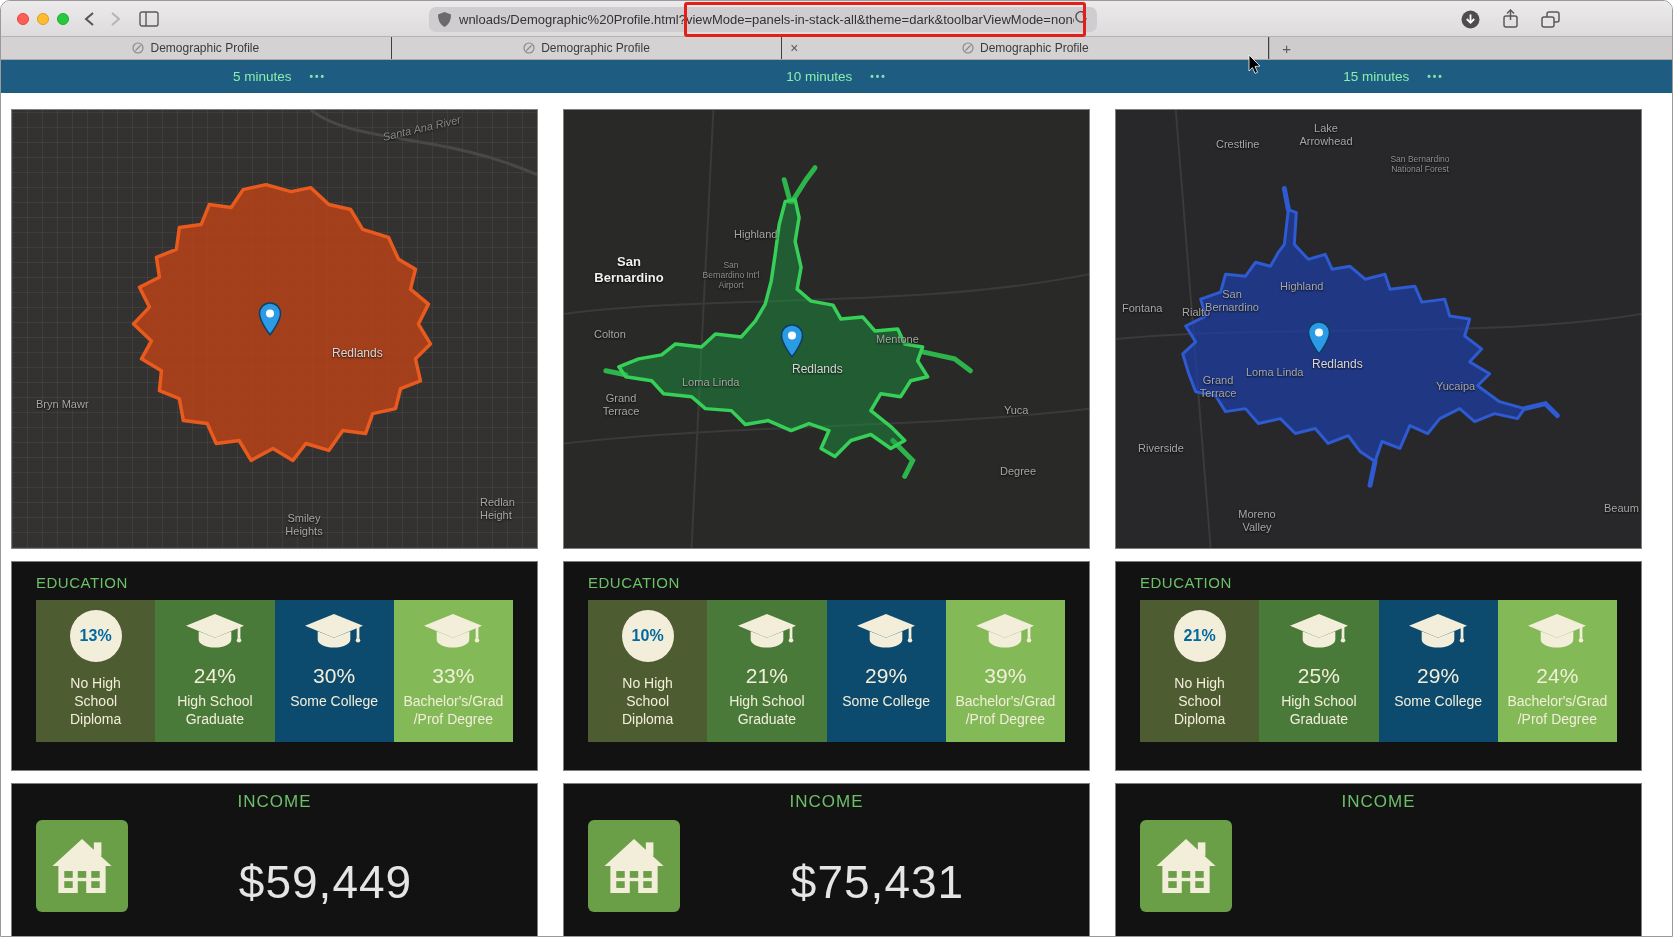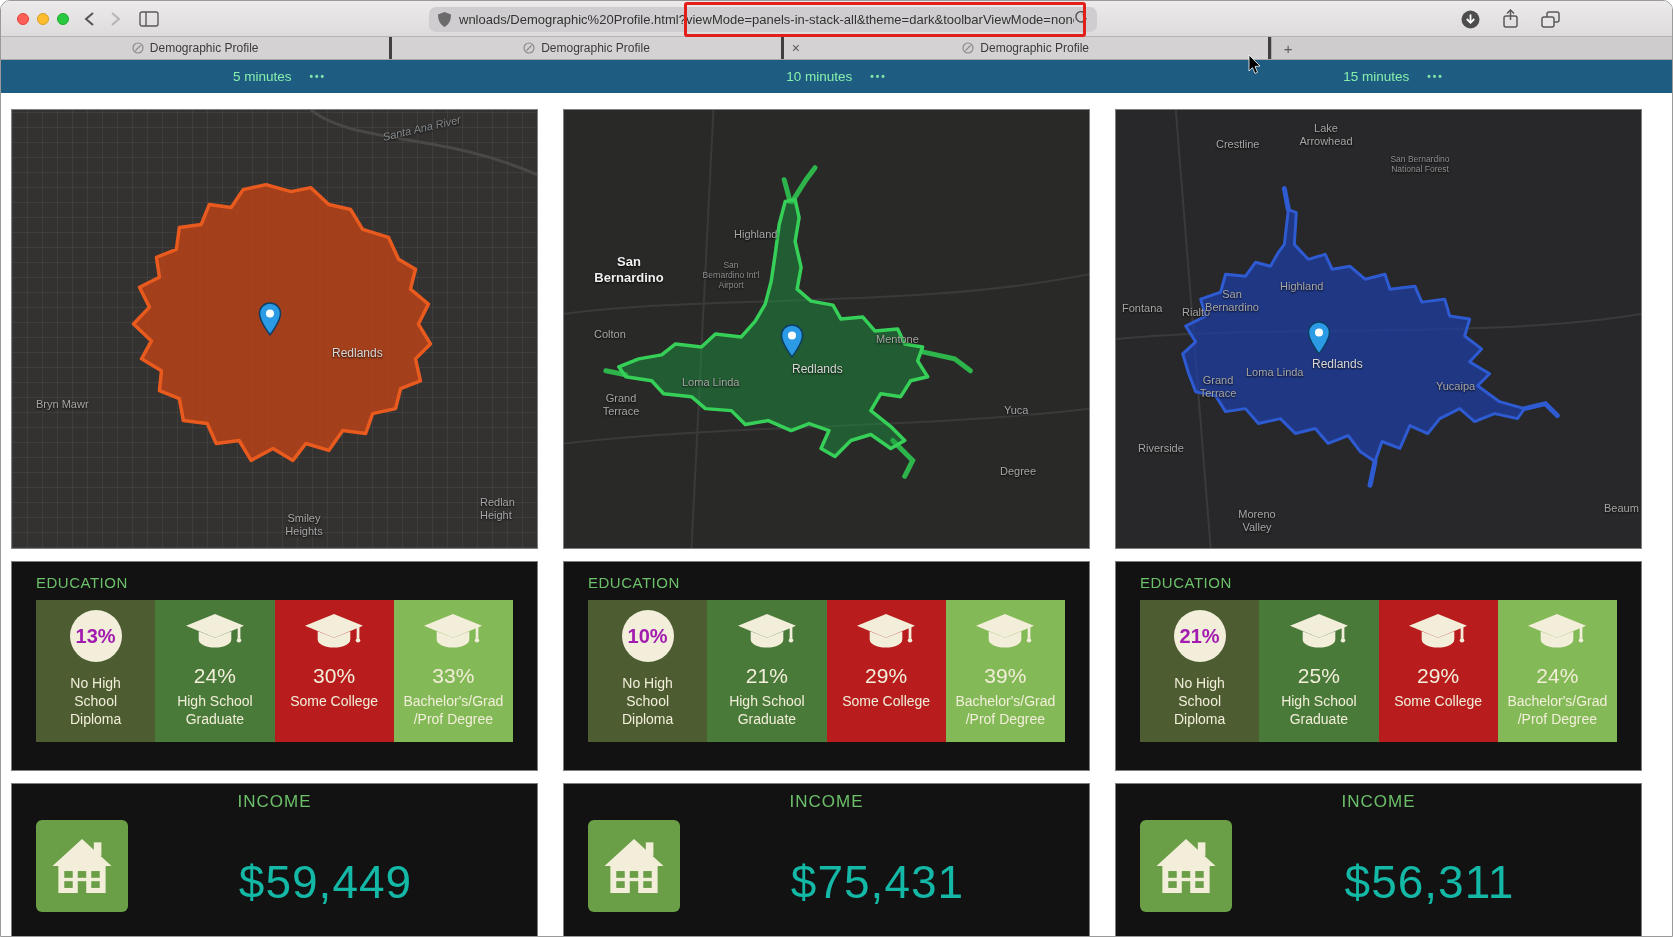--- a/index.html
+++ b/index.html
@@ -20,21 +20,21 @@
   .urlfield { position:absolute; left:428px; top:6px; width:668px; height:25px; background:#cfcdcf;
               border-radius:7px; display:flex; align-items:center; padding:0 9px; overflow:hidden; }
   .urltext { font-size:13px; color:#333; white-space:nowrap; overflow:hidden; margin-left:8px; flex:1; }
   .reload { margin-left:auto; flex:none; }
   .red-annotation { position:absolute; left:683px; top:1px; width:402px; height:35px;
                     border:3px solid #e31f1a; border-radius:3px; z-index:60; pointer-events:none; }
   .chrome-right { position:absolute; right:112px; top:8px; display:flex; gap:22px; align-items:center; }
 
   
   .tabbar { height:23px; background:#c9c7c8; display:flex; border-bottom:1px solid #a9a7a8; }
-  .tab { background:#d4d2d3; border-right:3px solid #404040; flex:1 1 0; display:flex; align-items:center;
+  .tab { background:#d4d2d3; border-right:1px solid #404040; flex:1 1 0; display:flex; align-items:center;
          justify-content:center; gap:6px; font-size:12px; color:#3c3c3c; position:relative; min-width:0; }
   .tab.third { flex:0 0 487px; }
   .tab-close { position:absolute; left:8px; top:2px; font-size:14px; color:#5a5a5a; line-height:18px; }
   .plus-zone { flex:1; background:#cecccd; display:flex; align-items:center; padding-left:12px;
                color:#5a5a5a; font-size:15px; }
 
   
   .timebar { height:33px; background:#1f5c82; display:flex; color:#86efac; }
   .time-seg { flex:1; display:flex; align-items:center; justify-content:center; gap:18px; font-size:13.5px; }
   .menu-dots { font-size:10px; letter-spacing:2px; font-weight:bold; opacity:.95; }
@@ -62,36 +62,36 @@
   .lbl.water { color:#85898b; font-style:italic; transform:rotate(-13deg); }
 
   .panel { margin-top:12px; background:#121212; border:1px solid #7f7f7f; }
   .panel-title { color:#6cc069; font-size:15px; letter-spacing:.5px; }
 
   .edu { height:210px; padding:12px 24px 0; }
   .tiles { margin-top:9px; display:flex; height:142px; }
   .tile { flex:1 1 0; text-align:center; padding-top:10px; color:#f2eeda; min-width:0; }
   .tile.t0 { background:#4d5c31; }
   .tile.t1 { background:#4a7a39; }
-  .tile.t2 { background:#b91c1c; }
+  .tile.t2 { background:#0c4a6e; }
   .tile.t3 { background:#83b956; }
   .pct-circle { width:52px; height:52px; border-radius:50%; background:#f2eeda; margin:0 auto;
-                display:flex; align-items:center; justify-content:center; font-weight:bold; font-size:20px;
-                color:#a21caf; }
+                display:flex; align-items:center; justify-content:center; font-weight:bold; font-size:16px;
+                color:#0369a1; }
   .cap-box { height:48px; display:flex; align-items:center; justify-content:center; }
   .tile-pct { font-size:21px; margin-top:6px; }
   .tile-label { font-size:14px; line-height:1.3; margin-top:4px; padding:0 6px; }
   .tile.t0 .tile-label { margin-top:12px; max-width:78px; margin-left:auto; margin-right:auto; }
 
   .income { height:210px; padding:8px 24px 0; text-align:center; }
   .income-title { font-size:17px; letter-spacing:1px; }
   .income-row { margin-top:8px; display:flex; align-items:center; gap:10px; }
   .house { width:92px; height:92px; background:#6a9f47; border-radius:6px; flex:none;
            display:flex; align-items:center; justify-content:center; }
-  .income-value { flex:1; text-align:center; font-size:46px; color:#14b8a6; letter-spacing:1px;margin-top:32px; }
+  .income-value { flex:1; text-align:center; font-size:46px; color:#e5e5e5; letter-spacing:1px;margin-top:32px; }
 
   .cursor { position:absolute; left:1247px; top:53px; z-index:100; }
 </style>
 </head>
 <body>
 
 <div class="window">
 
   <div class="chrome">
     <div class="traffic">
@@ -479,21 +479,20 @@
                 <polygon points="36,0 71,32 1,32" fill="#f2eeda"></polygon>
                 <rect x="8" y="30" width="56" height="34" fill="#f2eeda"></rect>
                 <rect x="15" y="38" width="10" height="8" fill="#6a9f47"></rect>
                 <rect x="31" y="38" width="10" height="8" fill="#6a9f47"></rect>
                 <rect x="47" y="38" width="10" height="8" fill="#6a9f47"></rect>
                 <rect x="15" y="50" width="10" height="8" fill="#6a9f47"></rect>
                 <rect x="31" y="50" width="10" height="14" fill="#6a9f47"></rect>
                 <rect x="47" y="50" width="10" height="8" fill="#6a9f47"></rect>
               </svg>
           </div>
-          <div class="income-value">$56,311</div>
         </div>
       </div>
     </section>
 
   </div>
 
   <svg class="cursor" width="14" height="20" viewBox="0 0 14 20">
     <path d="M1 1 L12 12 L7 12.5 L9.6 18.3 L7 19.4 L4.4 13.6 L1 17 Z" fill="#000" stroke="#fff" stroke-width="0.8"></path>
   </svg>
 

